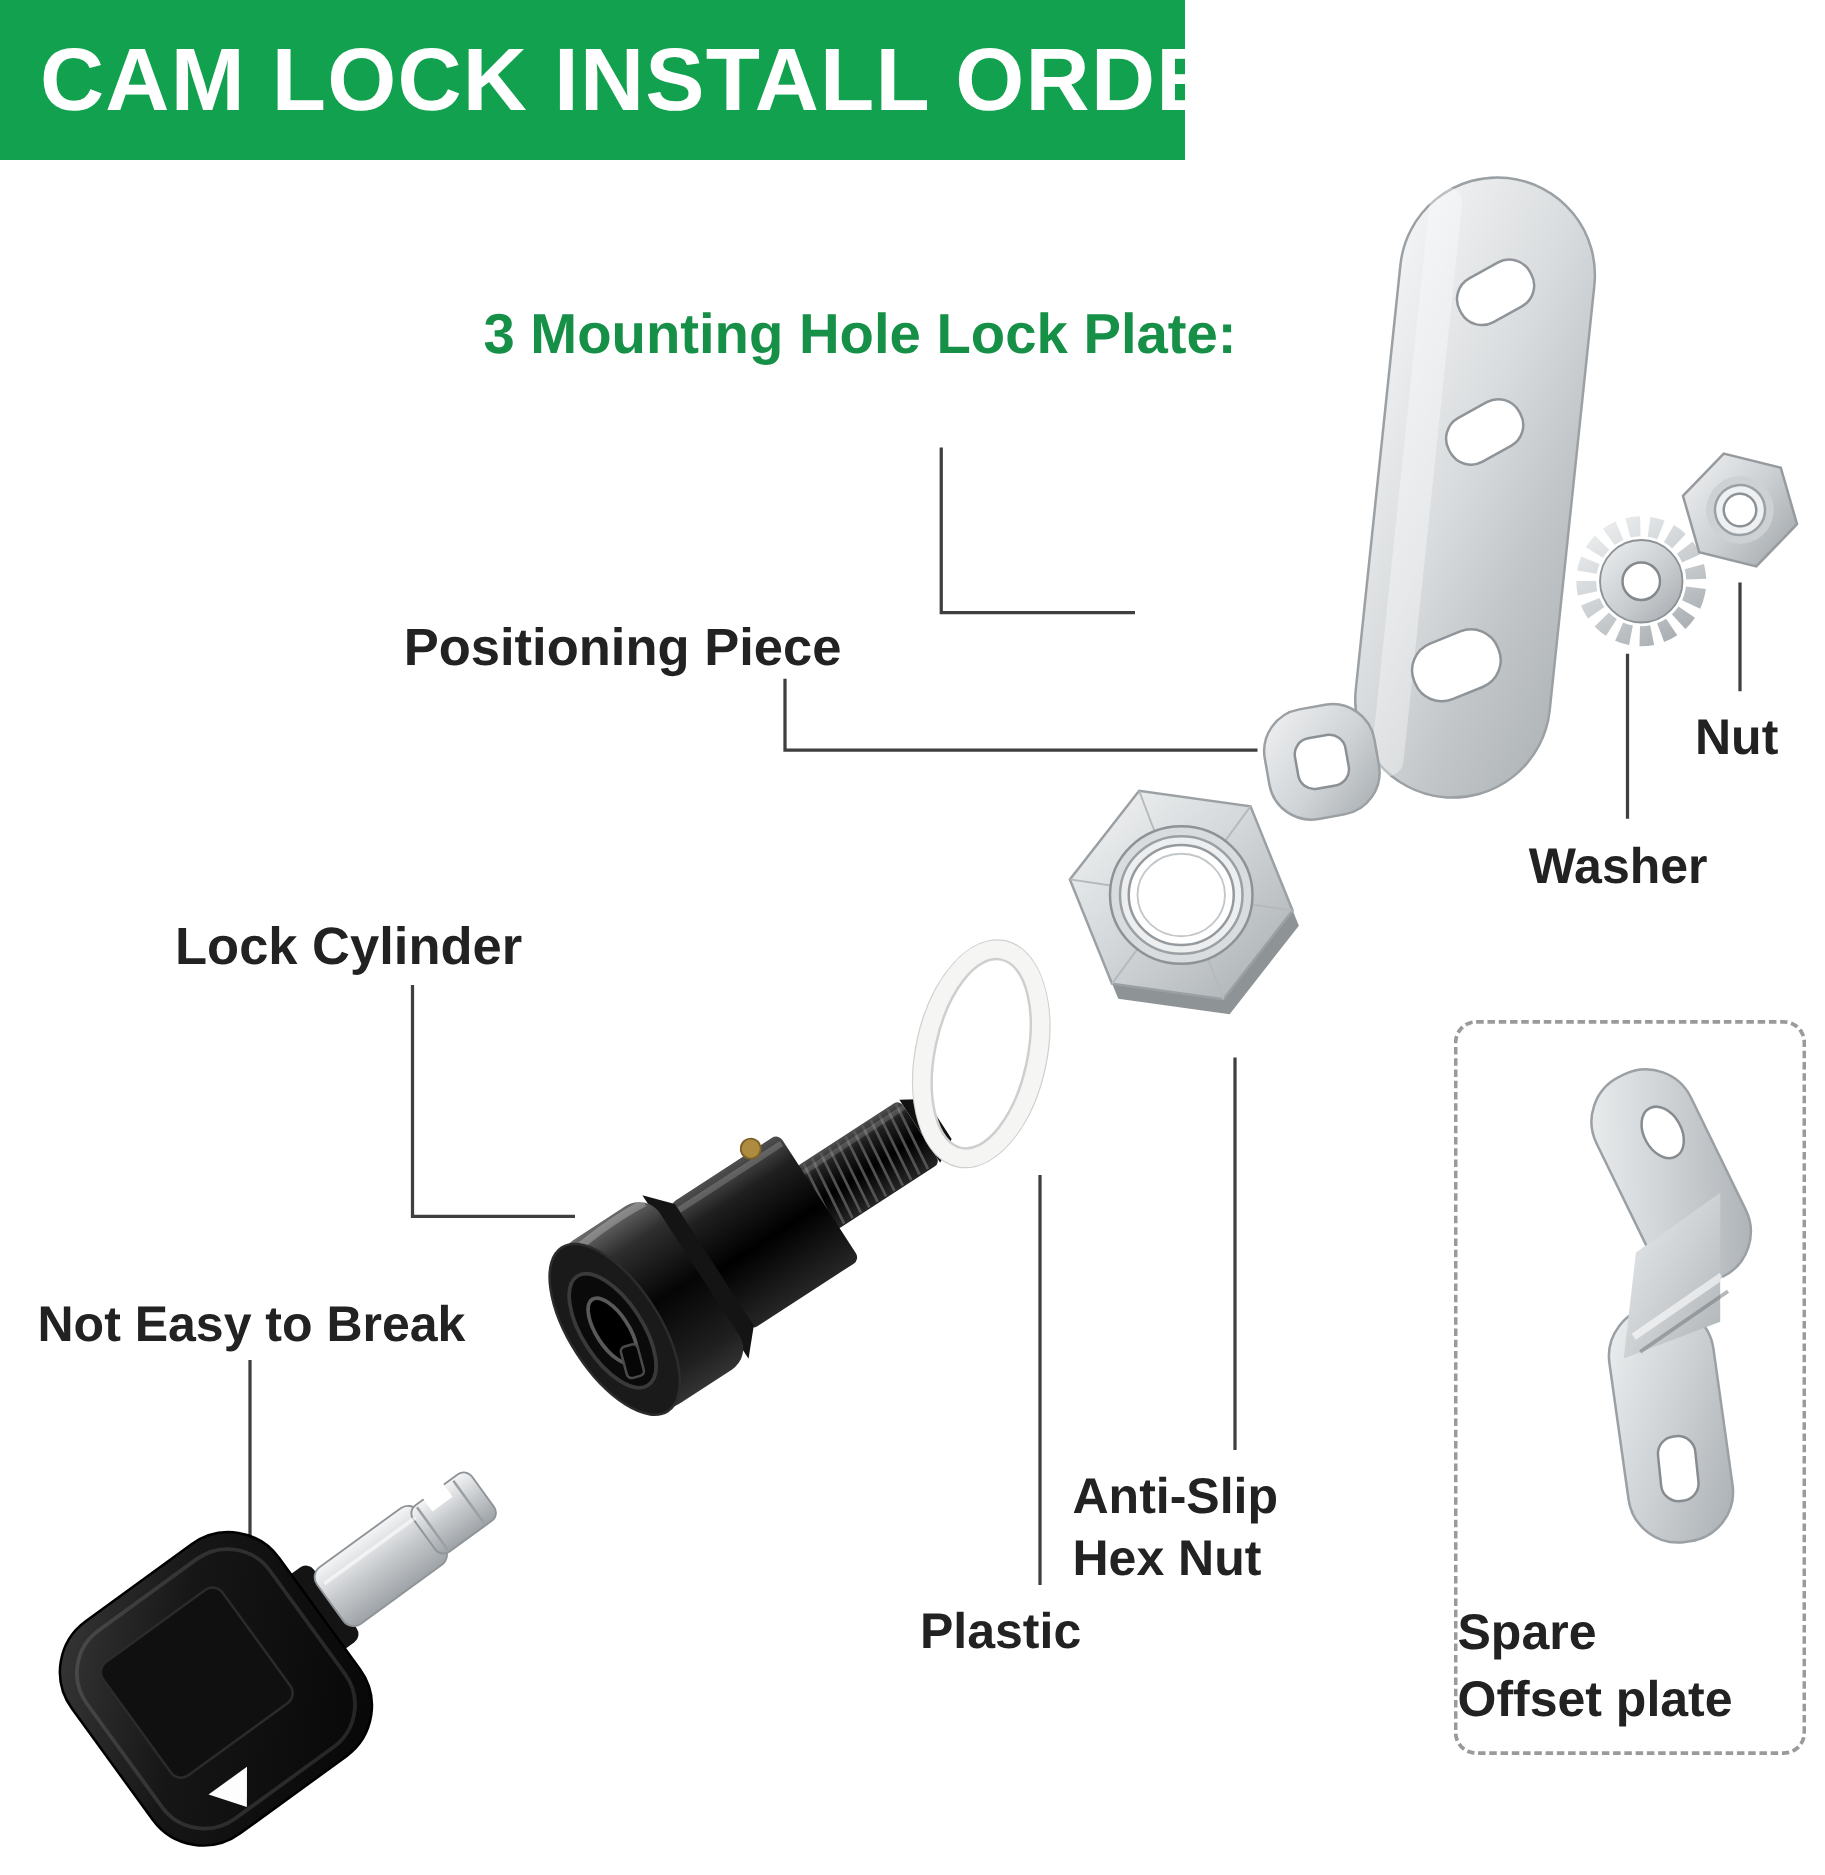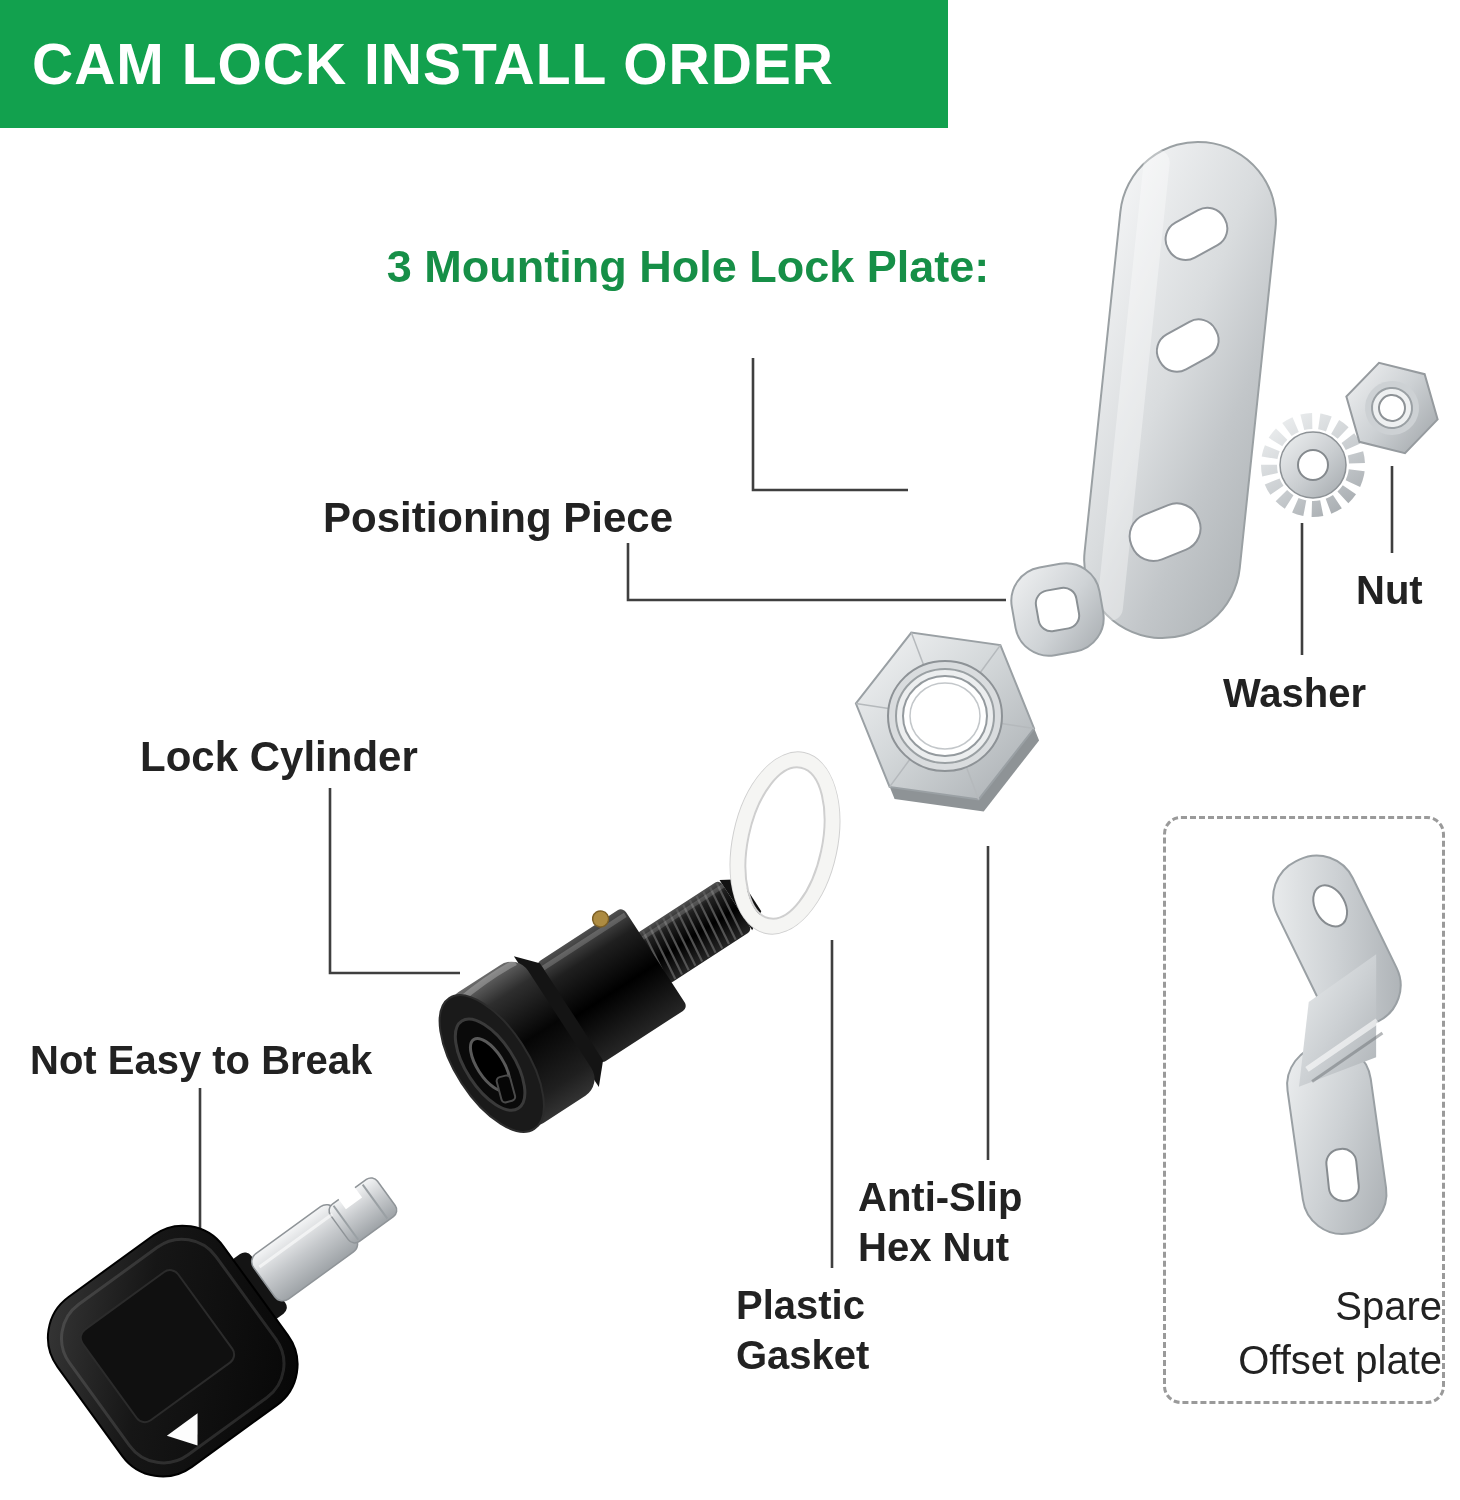--- a/index.html
+++ b/index.html
@@ -9,21 +9,21 @@
     --line_gray:#3F3F3F;
   }
   html,body{margin:0;padding:0;background:#ffffff;}
   #canvas{
     position:relative;width:1460px;height:1500px;background:#ffffff;
     font-family:"Liberation Sans",sans-serif;overflow:hidden;
   }
   .banner{
     position:absolute;left:0;top:0;width:948px;height:128px;
     background:var(--banner_green);color:#ffffff;display:flex;align-items:center;
-    padding-left:32px;box-sizing:border-box;font-size:57px;font-weight:800;letter-spacing:1px;
+    padding-left:32px;box-sizing:border-box;font-size:71px;font-weight:800;letter-spacing:1px;
     white-space:nowrap;
   }
   .headline{
     position:absolute;left:318px;top:241px;width:740px;text-align:center;
     color:var(--headline_green);
   }
   .headline .l1{font-size:45px;font-weight:800;}
   .headline .l2{font-size:44px;font-weight:400;margin-top:8px;}
   .lbl{
     position:absolute;font-weight:700;color:var(--text_dark);
@@ -32,22 +32,22 @@
   .lbl.big{font-size:42px;}
   .lbl.center{}
   .leaders{position:absolute;left:0;top:0;width:1460px;height:1500px;pointer-events:none;}
   .leader{stroke:var(--line_gray);stroke-width:2.6;fill:none;}
   .part{position:absolute;}
   .dashed-box{
     position:absolute;left:1163px;top:816px;width:282px;height:588px;
     border:3px dashed #9a9a9a;border-radius:18px;box-sizing:border-box;
   }
   .spare-label{
-    position:absolute;left:0;bottom:14px;width:100%;text-align:right;
-    font-weight:400;color:var(--text_dark);font-size:40px;line-height:1.35;
+    position:absolute;left:0;bottom:14px;width:100%;text-align:left;
+    font-weight:700;color:var(--text_dark);font-size:40px;line-height:1.35;
   }
 </style>
 </head>
 <body>
 
 <div id="canvas">
 
   <div class="banner">
     <span>CAM LOCK INSTALL ORDER</span>
   </div>
@@ -271,16 +271,15 @@
   <div class="lbl" style="left:1356px;top:565px;text-align:center;">Nut</div>
   <div class="lbl" style="left:1223px;top:668px;">Washer</div>
 
   <div class="lbl center" style="left:858px;top:1172px;width:240px;">
     <div>Anti-Slip</div>
     <div>Hex Nut</div>
   </div>
 
   <div class="lbl center" style="left:736px;top:1280px;width:190px;">
     <div>Plastic</div>
-    <div>Gasket</div>
   </div>
 
 </div>
 
 </body></html>

